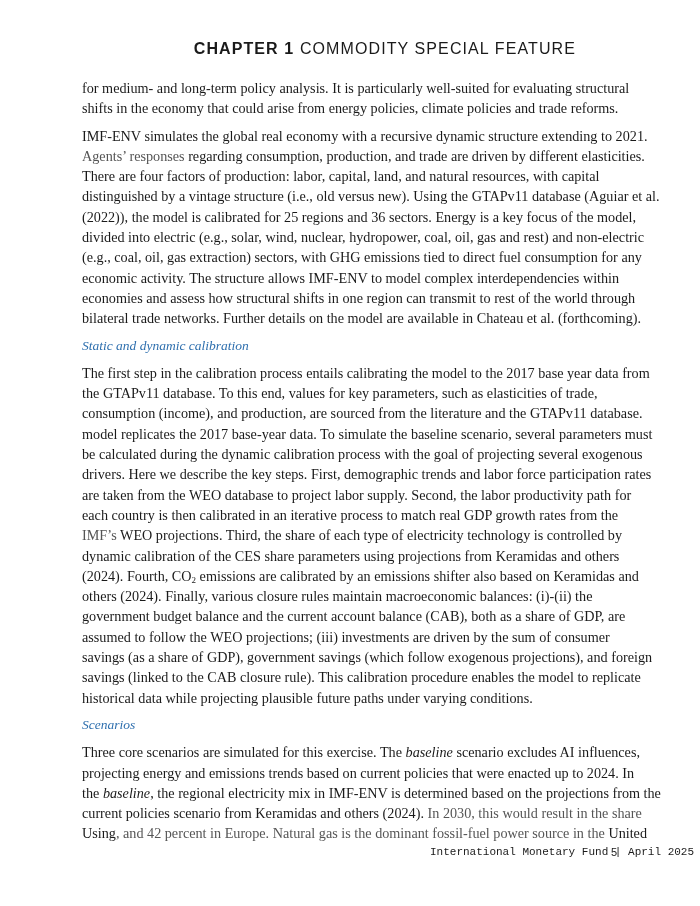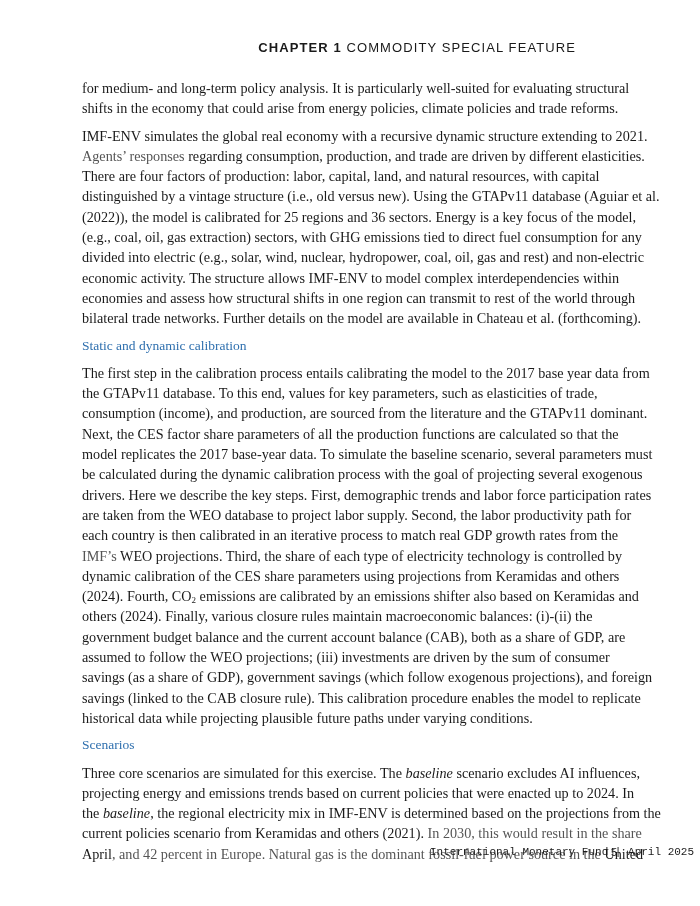--- a/index.html
+++ b/index.html
@@ -11,21 +11,21 @@
       width: 700px;
       height: 906px;
       position: relative;
       overflow: hidden;
     }
     .header {
       position: absolute;
       top: 40px;
       right: 124px;
       font-family: "Liberation Sans", sans-serif;
-      font-size: 13px;
+      font-size: 16px;
       letter-spacing: 1.1px;
       color: #1a1a1a;
     }
     .header .chap { font-weight: bold; }
     .content {
       position: absolute;
       left: 82px;
       top: 78px;
       width: 548px;
       font-family: "Liberation Serif", serif;
@@ -33,20 +33,21 @@
       line-height: 20.3px;
       color: #1a1a1a;
     }
     .content p {
       margin: 0 0 7px 0;
       white-space: nowrap;
     }
     .line { display: block; }
     .grey { color: #555555; }
     .subhead {
+      font-style: italic;
       color: #2e6fae;
       font-size: 13.5px;
       margin: 0 0 7px 0;
     }
     .ital { font-style: italic; text-align: center; }
     .footer {
       position: absolute;
       top: 846px;
       left: 430px;
       font-family: Liberation Mono, monospace;
@@ -77,34 +78,33 @@
     <span class="line">for medium- and long-term policy analysis. It is particularly well-suited for evaluating structural</span>
     <span class="line">shifts in the economy that could arise from energy policies, climate policies and trade reforms.</span>
   </p>
 
   <p>
     <span class="line">IMF-ENV simulates the global real economy with a recursive dynamic structure extending to 2021.</span>
     <span class="line"><span class="grey">Agents’ responses</span><span> regarding consumption, production, and trade are driven by different elasticities.</span></span>
     <span class="line">There are four factors of production: labor, capital, land, and natural resources, with capital</span>
     <span class="line">distinguished by a vintage structure (i.e., old versus new). Using the GTAPv11 database (Aguiar et al.</span>
     <span class="line">(2022)), the model is calibrated for 25 regions and 36 sectors. Energy is a key focus of the model,</span>
+    <span class="line">divided into electric (e.g., solar, wind, nuclear, hydropower, coal, oil, gas and rest) and non-electric</span>
     <span class="line">(e.g., coal, oil, gas extraction) sectors, with GHG emissions tied to direct fuel consumption for any</span>
-    <span class="line">divided into electric (e.g., solar, wind, nuclear, hydropower, coal, oil, gas and rest) and non-electric</span>
     <span class="line">economic activity. The structure allows IMF-ENV to model complex interdependencies within</span>
     <span class="line">economies and assess how structural shifts in one region can transmit to rest of the world through</span>
     <span class="line">bilateral trade networks. Further details on the model are available in Chateau et al. (forthcoming).</span>
   </p>
 
   <div class="subhead">Static and dynamic calibration</div>
 
   <p>
     <span class="line">The first step in the calibration process entails calibrating the model to the 2017 base year data from</span>
     <span class="line">the GTAPv11 database. To this end, values for key parameters, such as elasticities of trade,</span>
-    <span class="line">consumption (income), and production, are sourced from the literature and the GTAPv11 dominant.</span>
-    <span class="line">Next, the CES factor share parameters of all the production functions are calculated so that the</span>
+    <span class="line">consumption (income), and production, are sourced from the literature and the GTAPv11 database.</span>
     <span class="line">model replicates the 2017 base-year data. To simulate the baseline scenario, several parameters must</span>
     <span class="line">be calculated during the dynamic calibration process with the goal of projecting several exogenous</span>
     <span class="line">drivers. Here we describe the key steps. First, demographic trends and labor force participation rates</span>
     <span class="line">are taken from the WEO database to project labor supply. Second, the labor productivity path for</span>
     <span class="line">each country is then calibrated in an iterative process to match real GDP growth rates from the</span>
     <span class="line"><span class="grey">IMF’s</span><span> WEO projections. Third, the share of each type of electricity technology is controlled by</span></span>
     <span class="line">dynamic calibration of the CES share parameters using projections from Keramidas and others</span>
     <span class="line"><span>(2024). Fourth, CO</span><sub>2</sub><span> emissions are calibrated by an emissions shifter also based on Keramidas and</span></span>
     <span class="line">others (2024). Finally, various closure rules maintain macroeconomic balances: (i)-(ii) the</span>
     <span class="line">government budget balance and the current account balance (CAB), both as a share of GDP,  are</span>
@@ -113,21 +113,21 @@
     <span class="line">savings (linked to the CAB closure rule). This calibration procedure enables the model to replicate</span>
     <span class="line">historical data while projecting plausible future paths under varying conditions.</span>
   </p>
 
   <div class="subhead">Scenarios</div>
 
   <p>
     <span class="line"><span>Three core scenarios are simulated for this exercise. The </span><span class="ital">baseline</span><span> scenario excludes AI influences,</span></span>
     <span class="line">projecting energy and emissions trends based on current policies that were enacted up to 2024. In</span>
     <span class="line"><span>the </span><span class="ital">baseline</span><span>, the regional electricity mix in IMF-ENV is determined based on the projections from the</span></span>
-    <span class="line"><span>current policies scenario from Keramidas and others (2021).</span><span class="grey"> In 2030, this would result in the share</span></span>
-    <span class="line"><span>April</span><span class="grey">, and 42 percent in Europe. Natural gas is the dominant fossil-fuel power source in the</span><span> United</span></span>
+    <span class="line"><span>current policies scenario from Keramidas and others (2024).</span><span class="grey"> In 2030, this would result in the share</span></span>
+    <span class="line"><span>Using</span><span class="grey">, and 42 percent in Europe. Natural gas is the dominant fossil-fuel power source in the</span><span> United</span></span>
     <span class="line"></span>
 
   </p>
 </div>
 
 <div class="footer">International Monetary Fund | April 2025</div>
 <div class="pagenum">5</div>
 
 </body></html>

